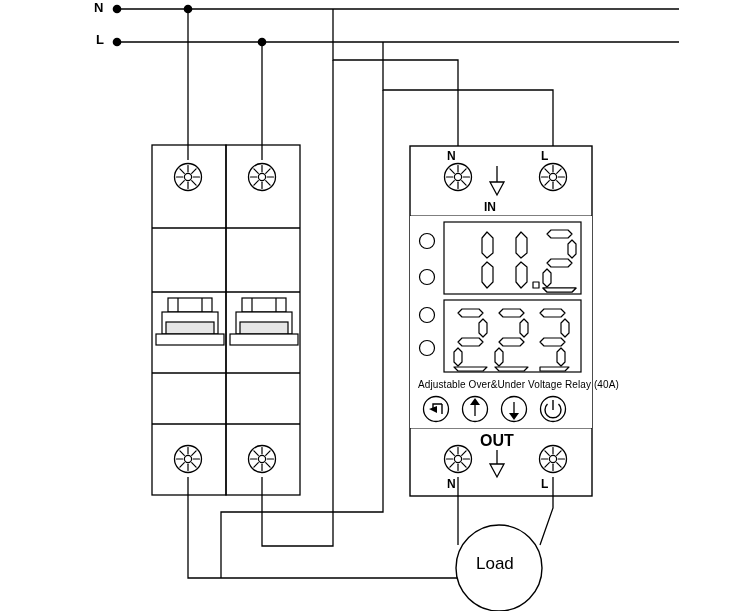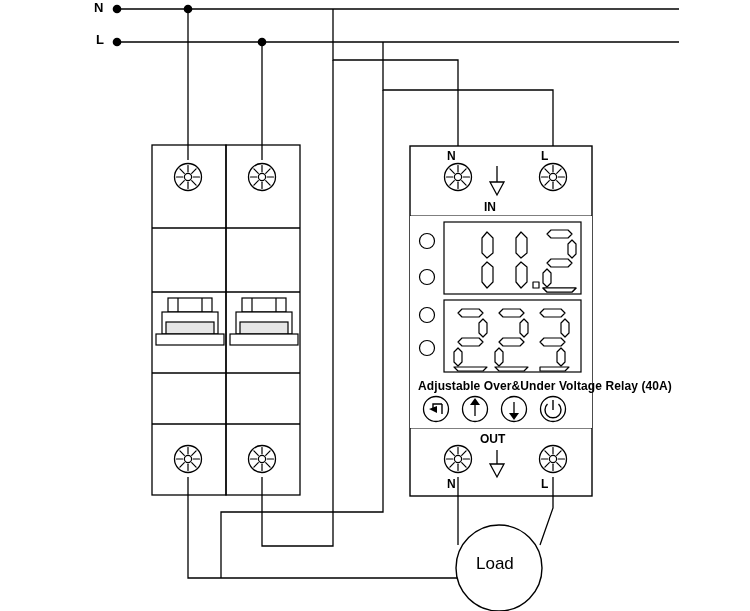--- a/index.html
+++ b/index.html
@@ -29,24 +29,24 @@
     font-family: "Liberation Sans", sans-serif;
     color: #000;
     white-space: nowrap;
   }
   .lbl-n-bus { left: 94px; top: 0px; font-size: 13px; font-weight: bold; }
   .lbl-l-bus { left: 96px; top: 32px; font-size: 13px; font-weight: bold; }
 
   .lbl-relay-n-top { left: 447px; top: 149px; font-size: 12px; font-weight: bold; }
   .lbl-relay-l-top { left: 541px; top: 149px; font-size: 12px; font-weight: bold; }
   .lbl-in { left: 484px; top: 200px; font-size: 12px; font-weight: bold; }
-  .lbl-out { left: 480px; top: 432px; font-size: 12px; font-weight: bold; }
+  .lbl-out { left: 480px; top: 432px; font-size: 16px; font-weight: bold; }
   .lbl-relay-n-bot { left: 447px; top: 477px; font-size: 12px; font-weight: bold; }
   .lbl-relay-l-bot { left: 541px; top: 477px; font-size: 12px; font-weight: bold; }
-  .lbl-model { left: 418px; top: 379px; font-size: 12px; font-weight: bold; letter-spacing: 0.1px; }
+  .lbl-model { left: 418px; top: 379px; font-size: 10px; font-weight: normal; letter-spacing: 0.1px; }
   .lbl-load { left: 476px; top: 554px; font-size: 17px; text-align: right; }
 </style>
 </head>
 <body>
 
 <div id="diagram-root">
 
   <svg class="wiring" viewBox="0 0 750 611" xmlns="http://www.w3.org/2000/svg">
     <defs>
       <g id="screw-terminal">

